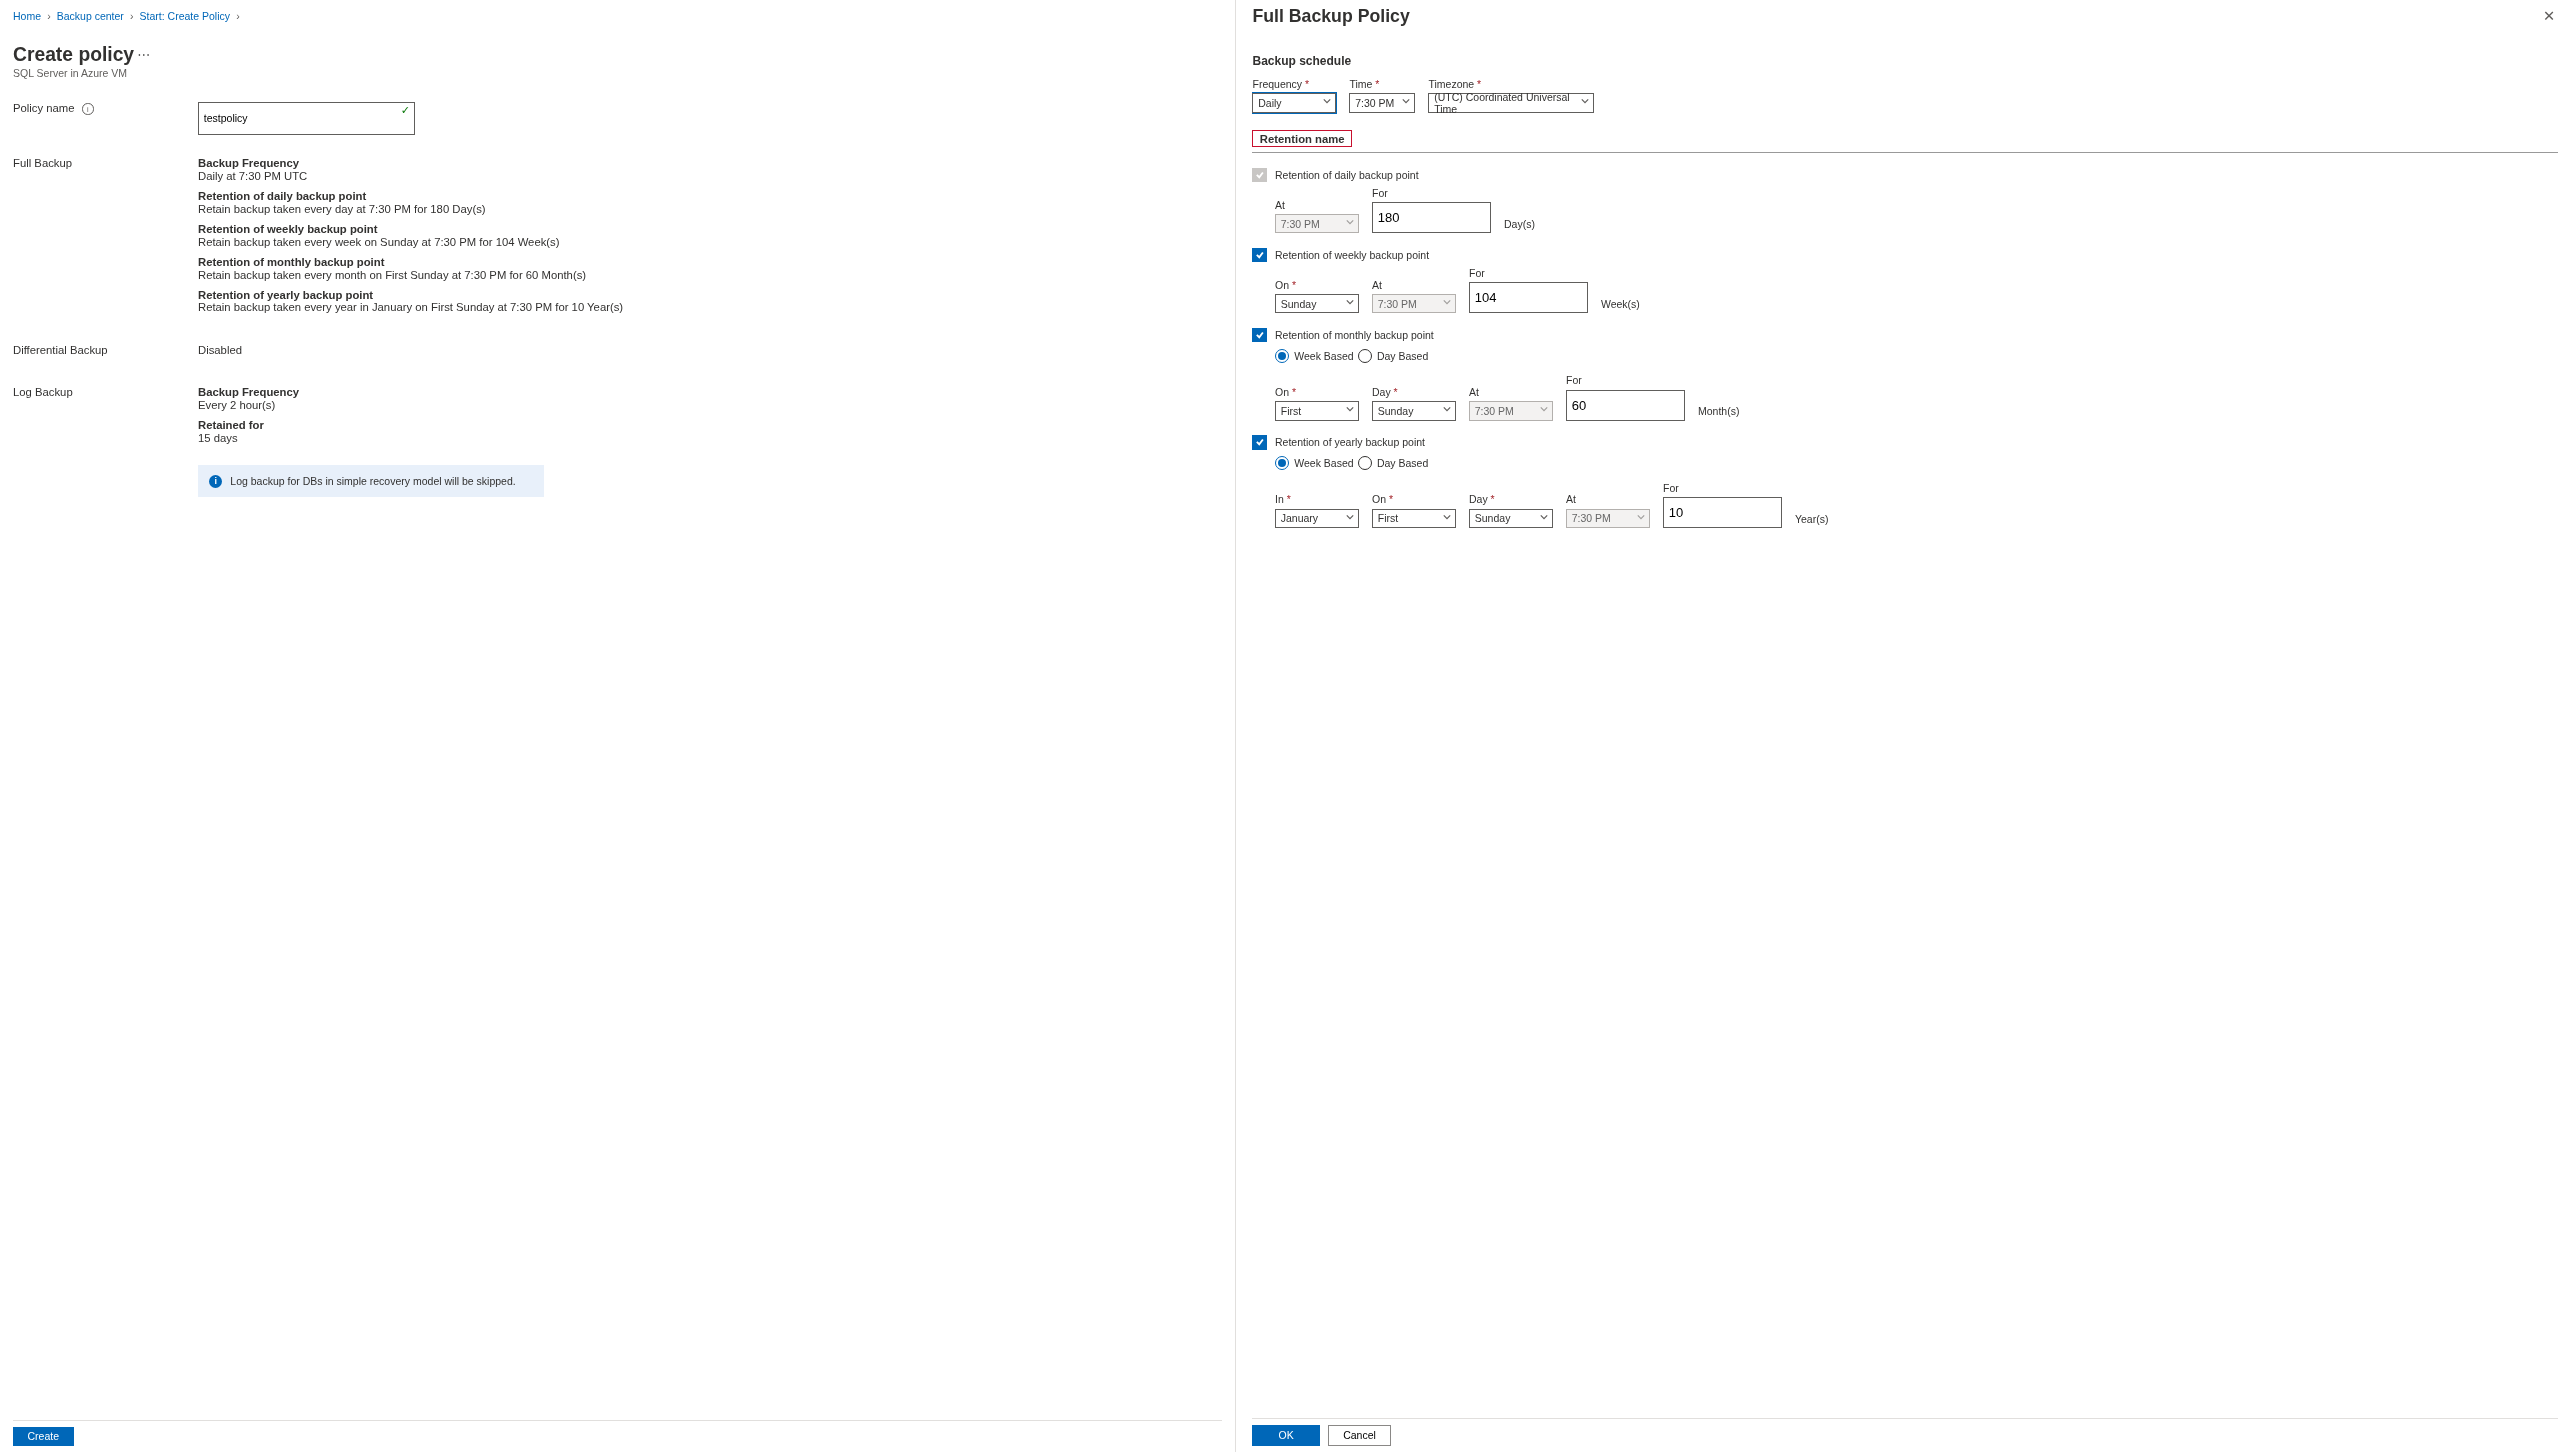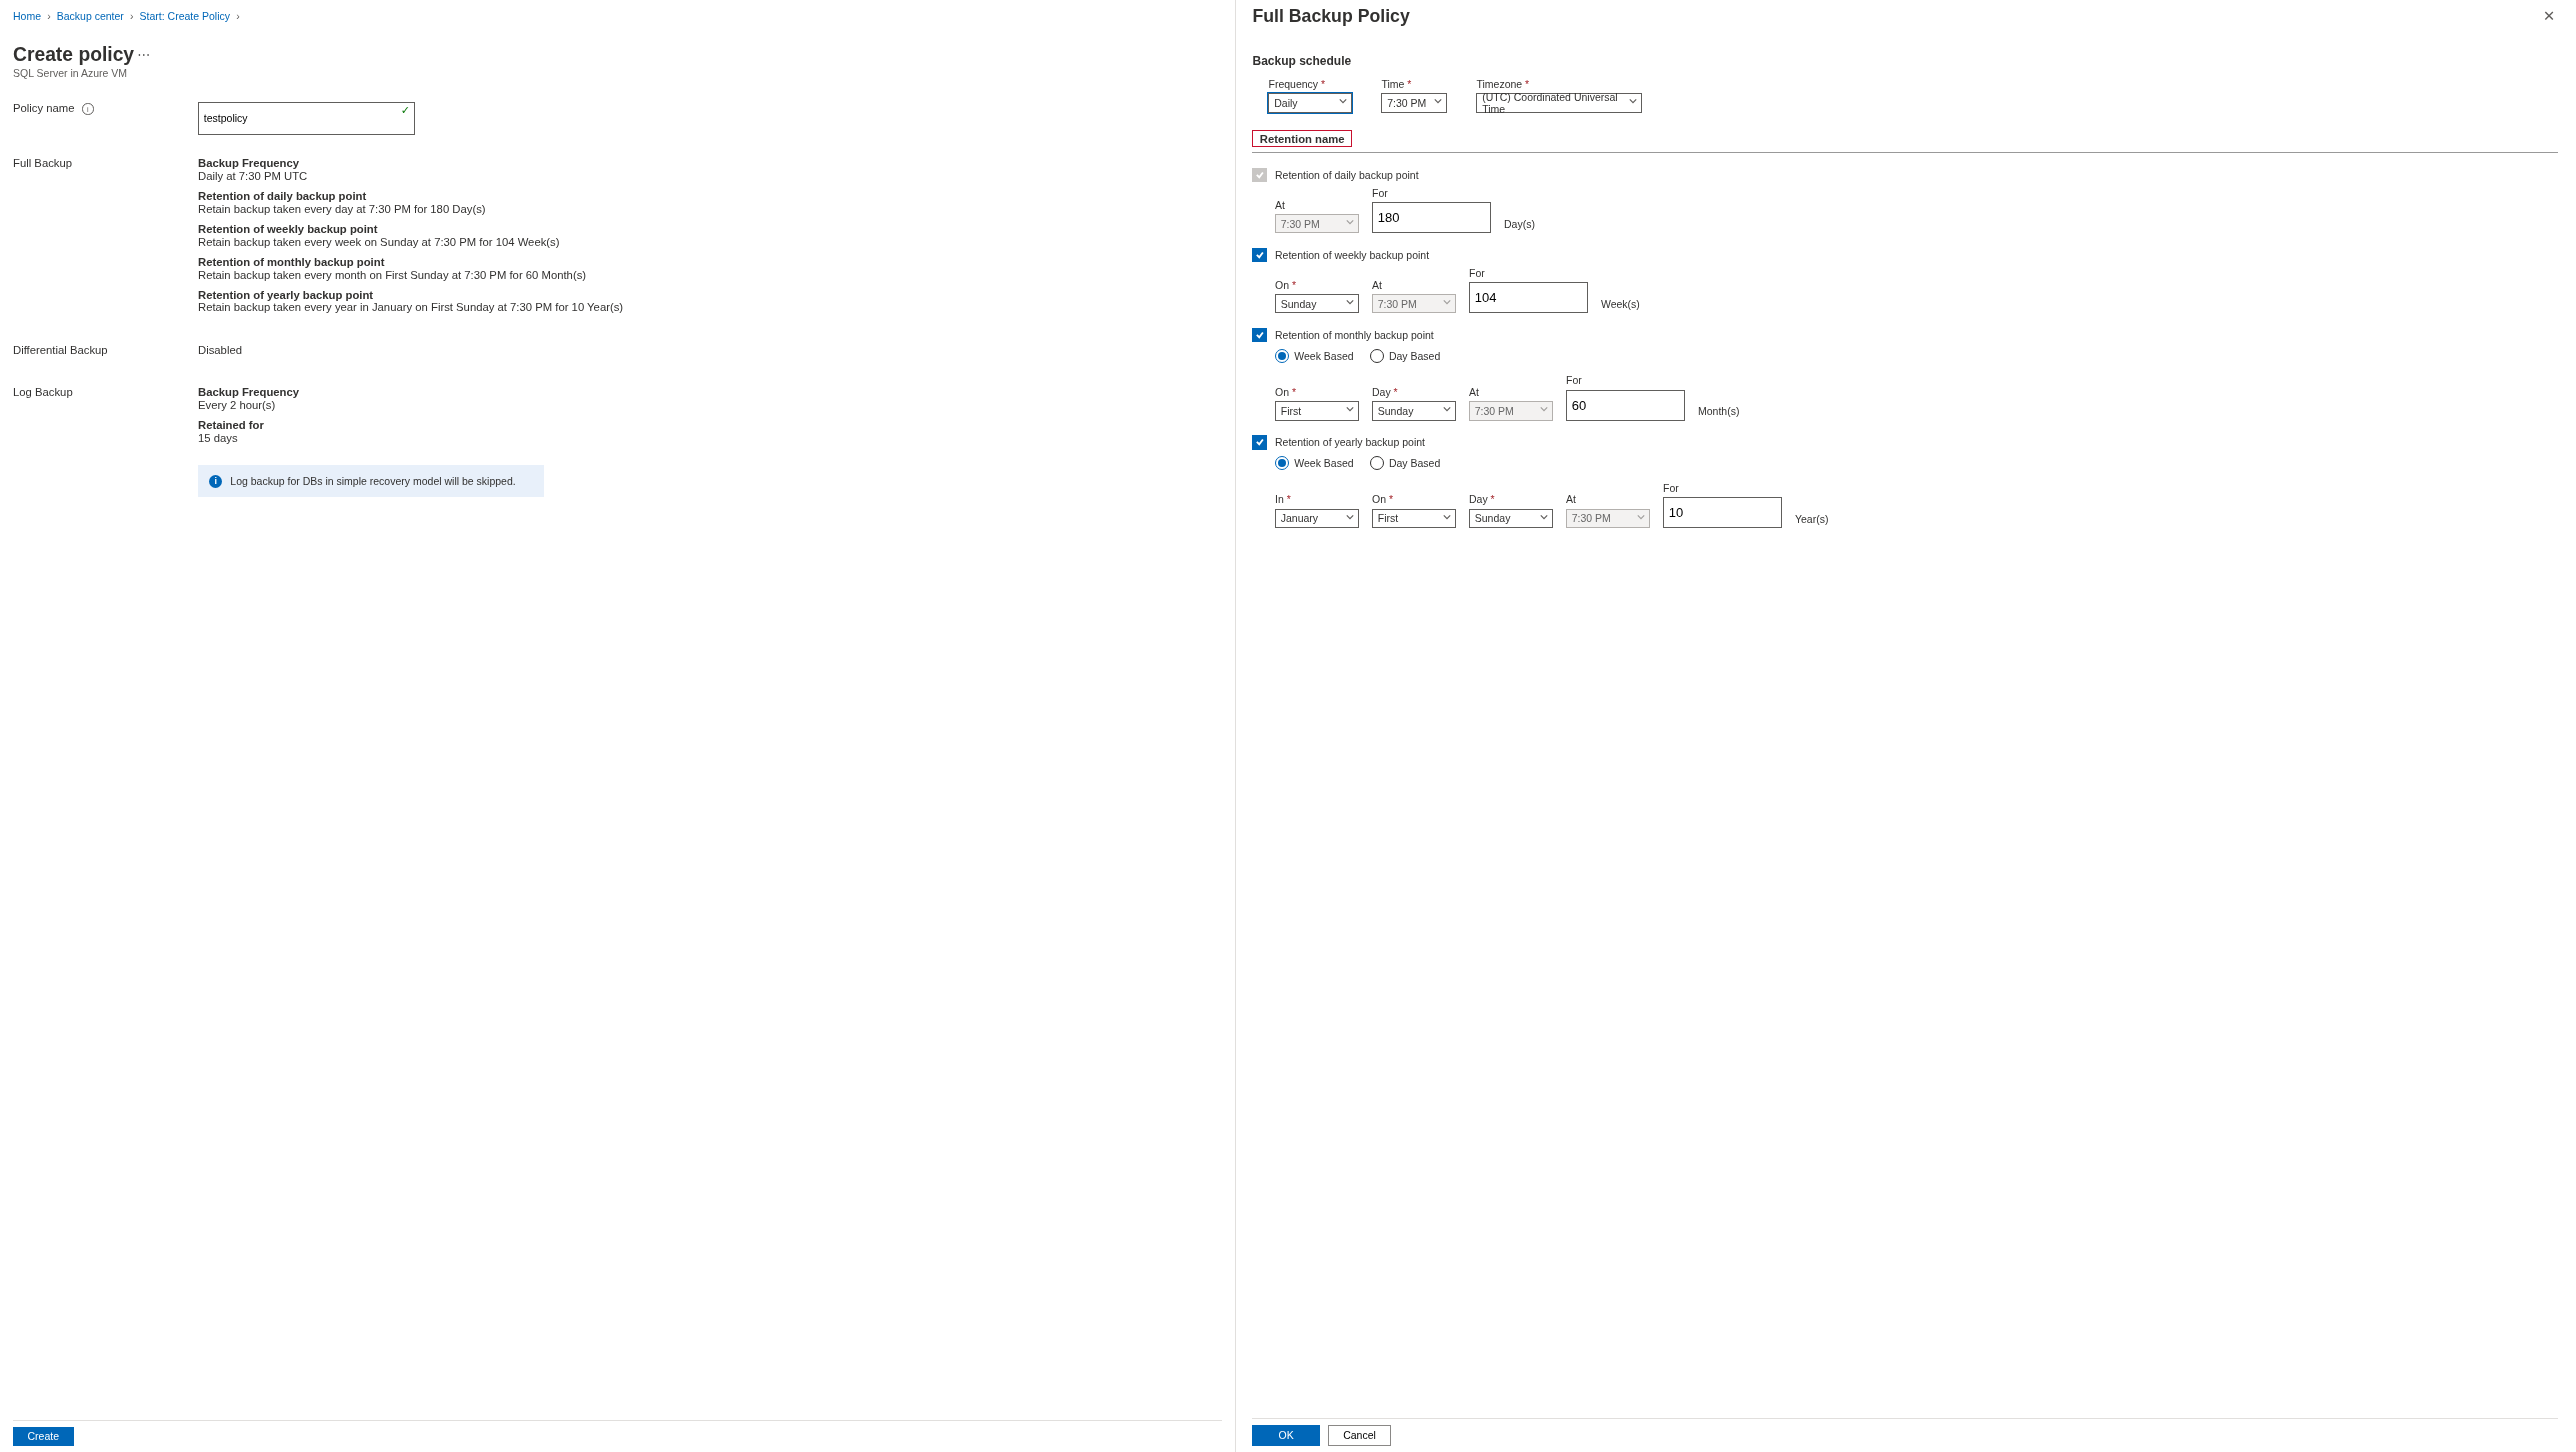--- a/index.html
+++ b/index.html
@@ -48,21 +48,21 @@
   
   .right-pane { flex: 1; display:flex; flex-direction:column; padding: 6.4px 17.7px 0 16px; position:relative; }
   .rp-head { display:flex; justify-content:space-between; align-items:flex-start;}
   .rp-title { font-size: 17.7px; font-weight:600; }
   .close-x { font-size: 14.5px; cursor:pointer; color:#605e5c; padding:1.6px 3.2px;}
 
   .rp-body { padding-top: 27px; flex:1; overflow:auto;}
   .section-heading { font-weight:600; font-size:12px; margin-bottom:9.7px; }
 
   .fields-row { display:flex; gap:13px; margin-bottom:17.7px;}
-  .field-col { display:flex; flex-direction:column; gap:3.2px;margin-left:16px;}
+  .field-col { display:flex; flex-direction:column; gap:3.2px;}
   .fld-label { font-size:10.5px; }
   .req { color:#a4262c; }
 
   .select-box { position:relative; height:19.3px; border:0.8px solid #605e5c; padding:1.6px 16px 1.6px 4.8px; font-size:10.5px; min-width:66px; display:flex; align-items:center; background:#fff; cursor:pointer;}
   .select-box.focused { outline:1.6px solid #0067b8; outline-offset:-0.8px; }
   .select-box.disabled { background:#f3f2f1; color:#666; cursor:default; border-color:#b3b0ad;}
   .chev { position:absolute; right:4px; top:3.2px; font-size:8px; color:#605e5c;}
   .chev svg { width:8px; height:8px; }
   .text-box { height:31px; border:0.8px solid #605e5c; padding:1.6px 4.8px; font-size:13px; background:#fff; min-width:105px;}
 
@@ -74,21 +74,21 @@
   .checkbox { width:14.5px; height:14.5px; border:0.8px solid #323130; display:flex; align-items:center; justify-content:center; cursor:pointer; flex-shrink:0;}
   .checkbox.checked { background:#0067b8; border-color:#0067b8; color:#fff;}
   .checkbox.checked.disabled { background:#c8c6c4; border-color:#c8c6c4;}
   .checkbox svg { width:9.7px; height:9.7px; stroke:#fff; stroke-width:3; fill:none;}
 
   .sub-block { padding-left: 22.5px; margin-bottom:14.5px;}
   .sub-fields-row { display:flex; gap:13px; align-items:flex-end;}
   .sub-field-col { display:flex; flex-direction:column; gap:3.2px;}
   .unit-label { font-size:10.5px; padding-bottom:3.2px;}
 
-  .basis-row { display:flex; gap:16px; margin:6.4px 0 11.3px 0;}
+  .basis-row { display:flex; gap:4px; margin:6.4px 0 11.3px 0;}
 
 </style>
 </head>
 <body>
 
 <div class="container">
 
   <div class="left-pane">
 
     <div class="breadcrumbs">

